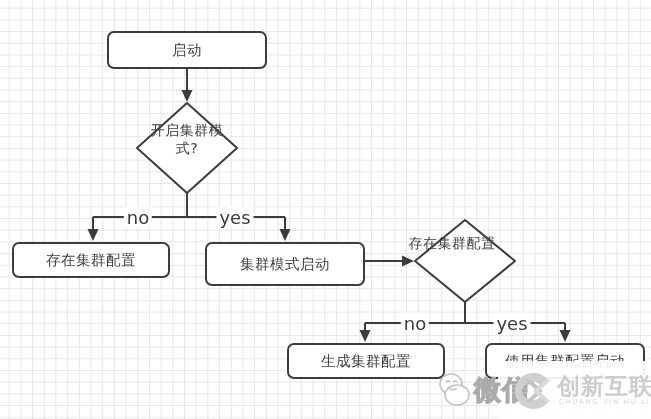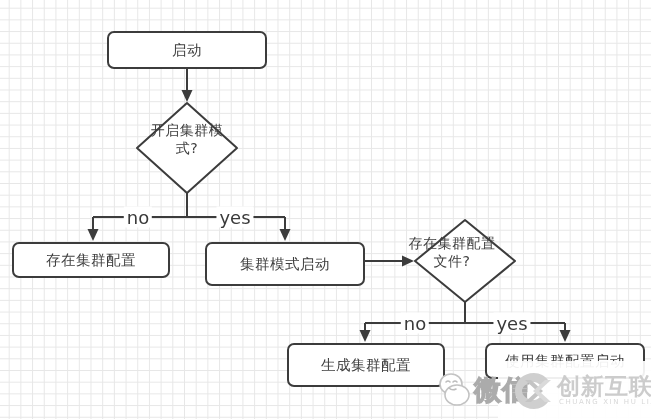--- a/index.html
+++ b/index.html
@@ -139,24 +139,23 @@
   <div class="node-box" style="left:12px; top:242px; width:158px; height:36px;">
     <span>存在集群配置</span>
   </div>
 
   <div class="node-box" style="left:205px; top:242px; width:160px; height:44px;">
     <span>集群模式启动</span>
   </div>
 
   <div class="diamond-text" style="left:402px; top:234px; width:100px;text-align:center;">
     <span>存在集群配置</span>
-    <span>文件?</span>
   </div>
 
-  <div class="node-box" style="left:287px; top:343px; width:158px; height:44px;">
+  <div class="node-box" style="left:287px; top:343px; width:158px; height:36px;">
     <span>生成集群配置</span>
   </div>
 
   <div class="node-box" style="left:485px; top:343px; width:160px; height:36px;">
     <span>使用集群配置启动</span>
   </div>
 
   <div class="edge-label" style="left:138px; top:217px;">no</div>
   <div class="edge-label" style="left:235px; top:217px;">yes</div>
   <div class="edge-label" style="left:415px; top:323px;">no</div>

